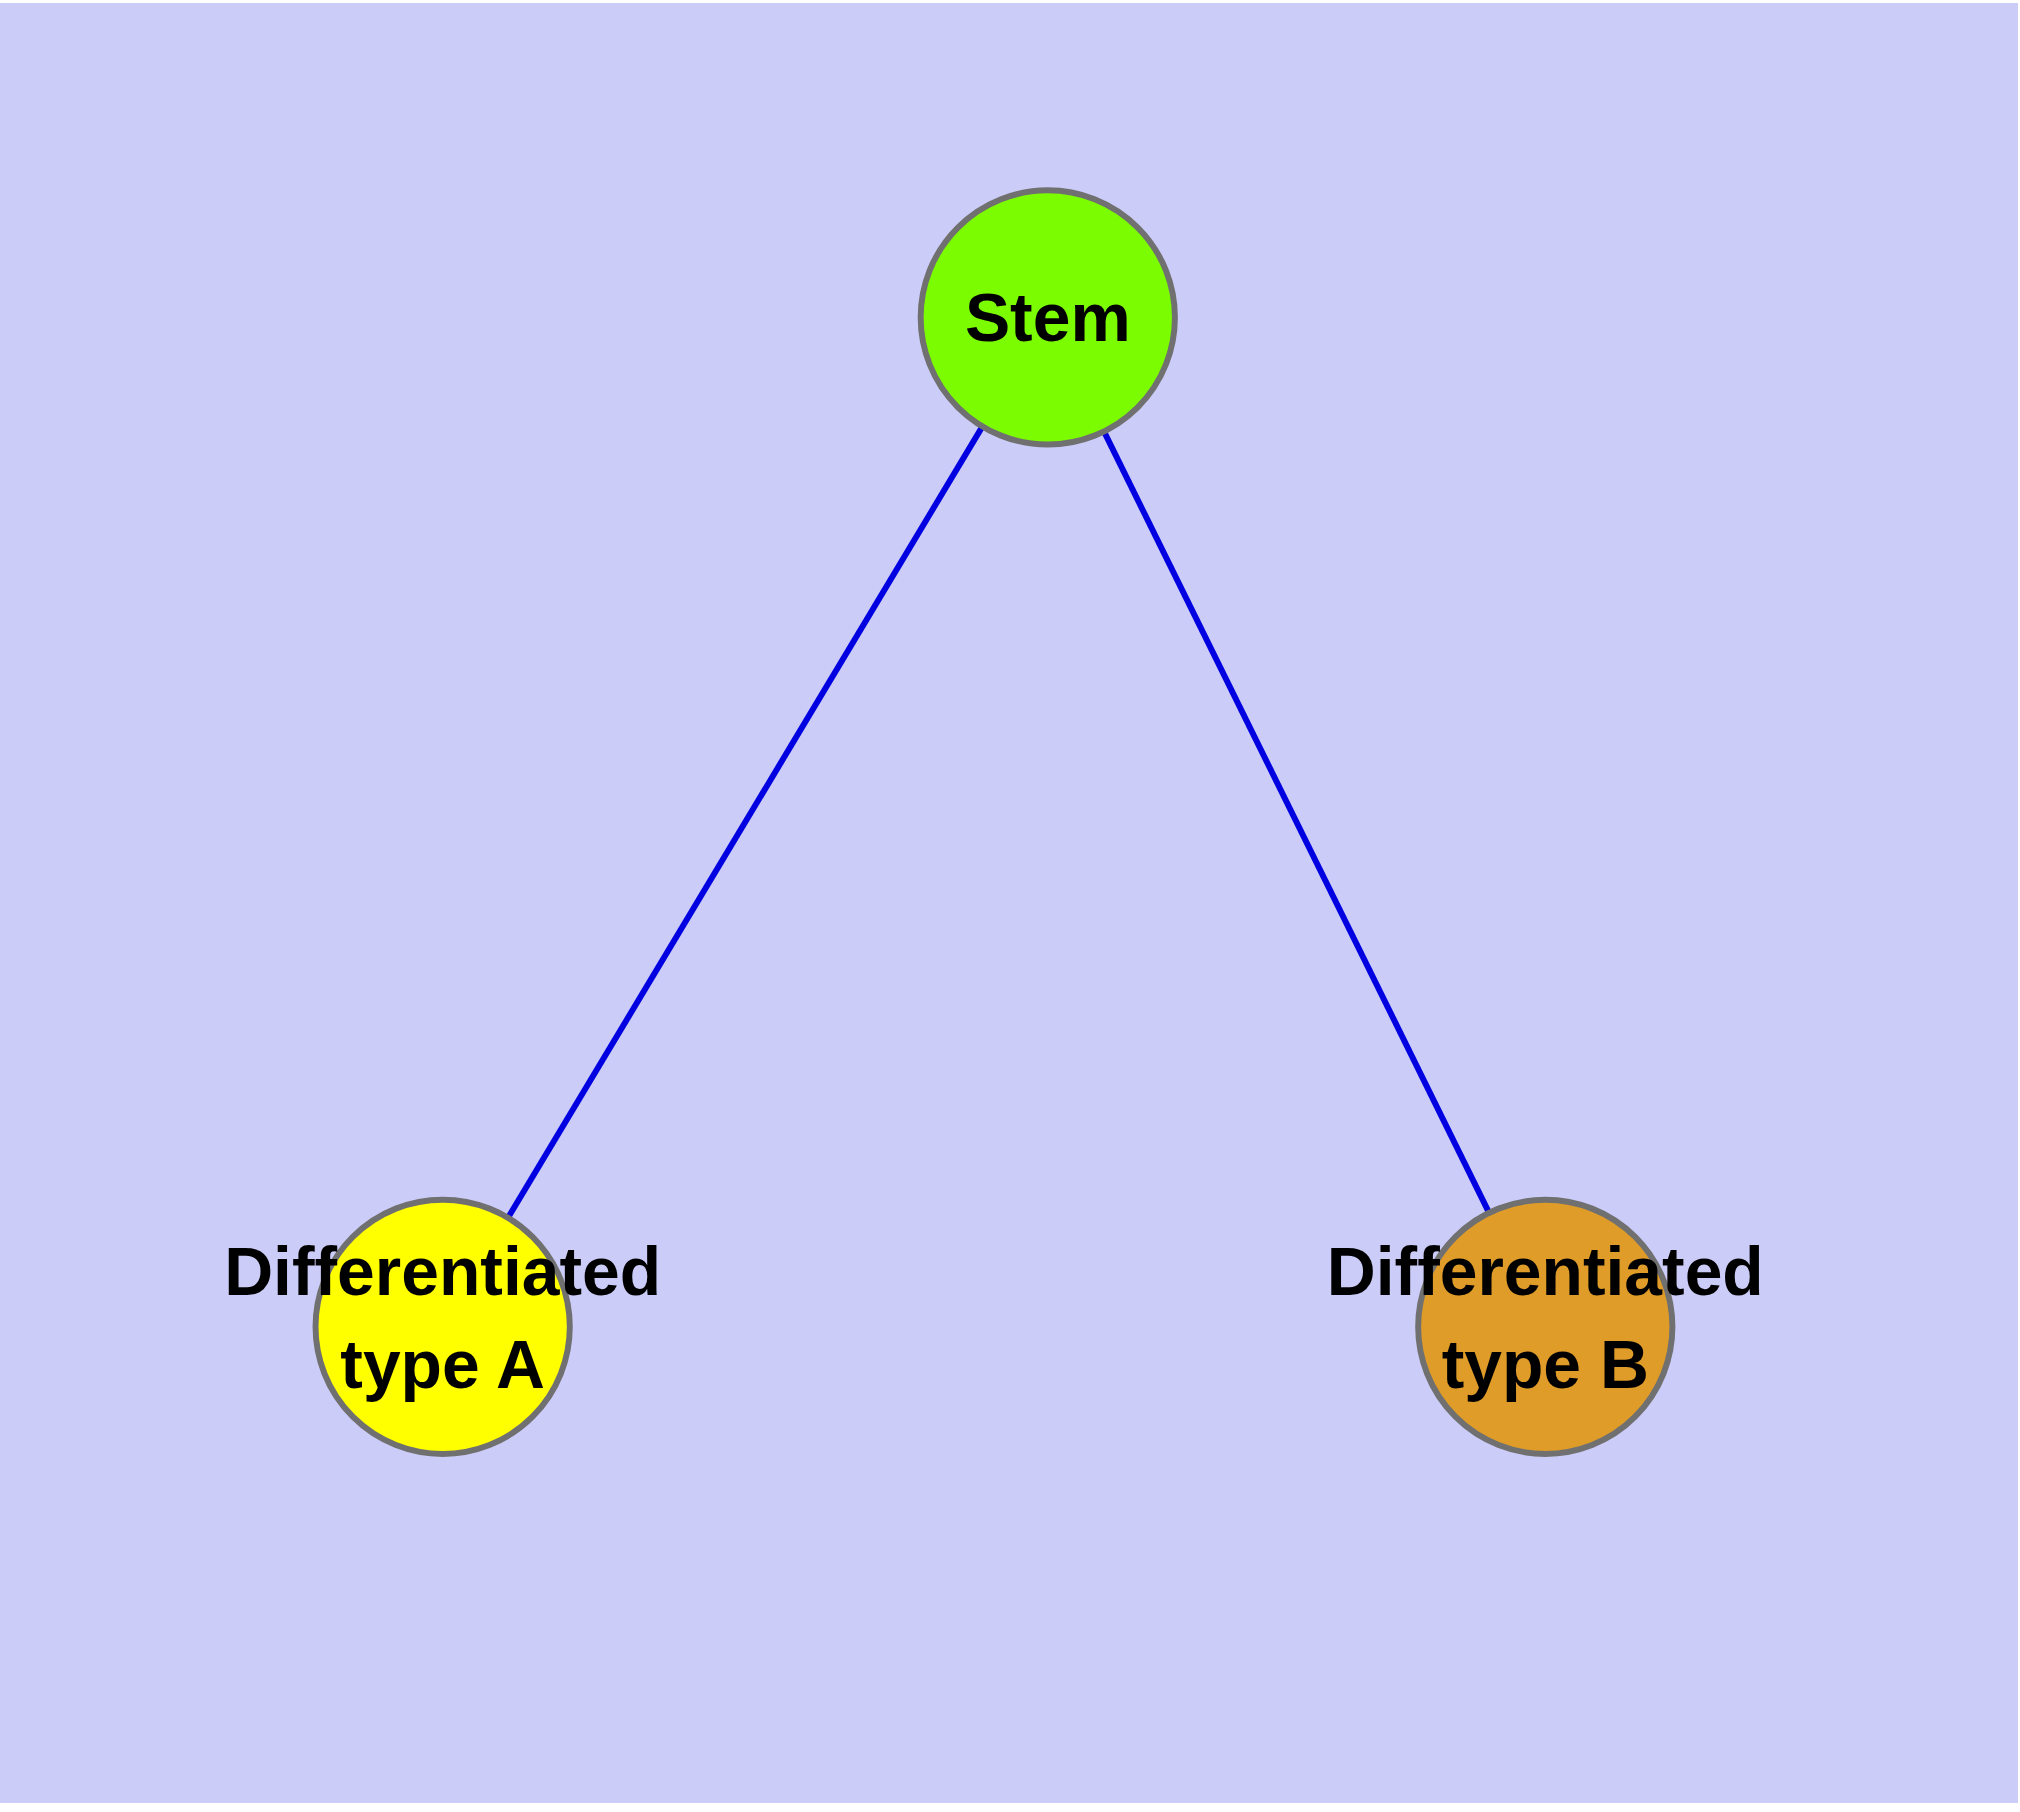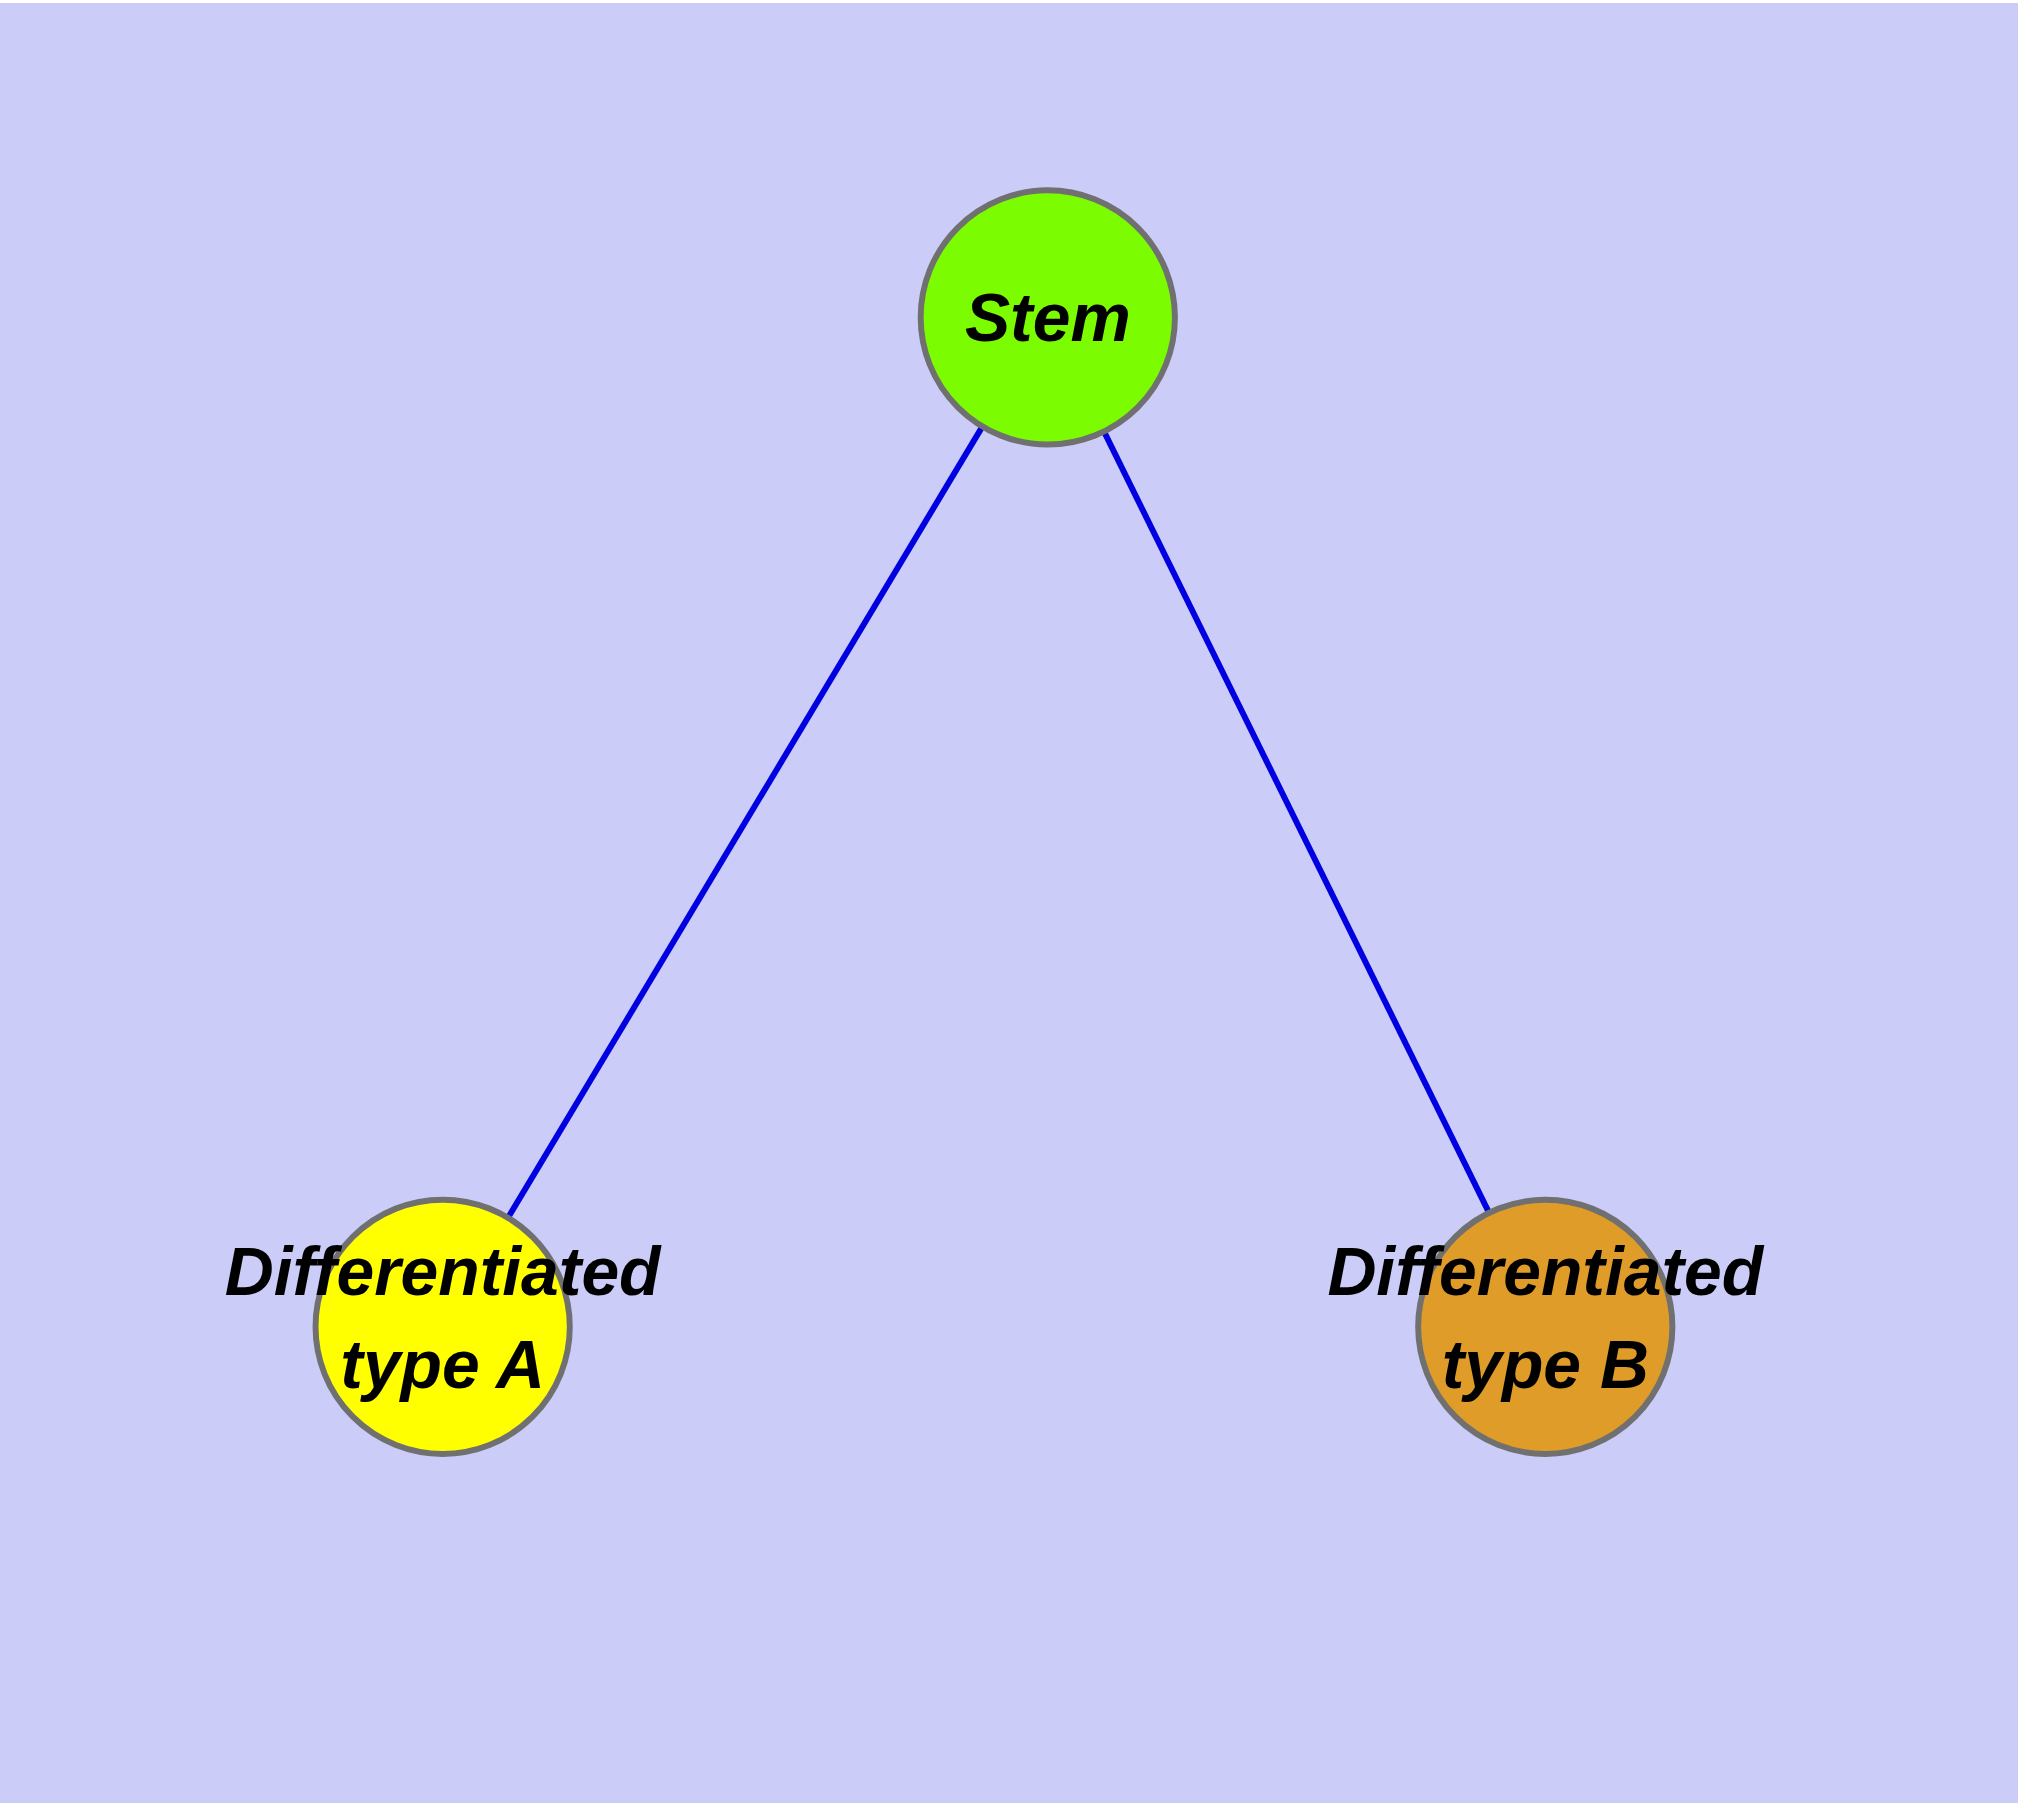--- a/index.html
+++ b/index.html
@@ -53,21 +53,21 @@
     stroke: #0000e0;
     stroke-width: 7;
     stroke-linecap: butt;
     fill: none;
   }
 </style>
 </head>
 <body>
 
 <div id="canvas" style="background: rgb(255, 255, 255);">
-  <div id="plot-area" style="background: rgb(204, 204, 249); font-style: italic;">
+  <div id="plot-area" style="background: rgb(204, 204, 249);">
 
     <svg id="graph-svg" viewBox="0 0 2384 2138" xmlns="http://www.w3.org/2000/svg">
 
       <g>
         <line class="edge-line" id="edge-0" x1="1162.4725442134402" y1="493.64873927421957" x2="595.5274557865598" y2="1439.3512607257803" style="stroke: rgb(0, 0, 224); stroke-width: 7;"></line>
         <line class="edge-line" id="edge-1" x1="1299.2181560535746" y1="499.2671616010345" x2="1759.7818439464254" y2="1433.7328383989654" style="stroke: rgb(0, 0, 224); stroke-width: 7;"></line>
       </g>
 
       <g>
 

